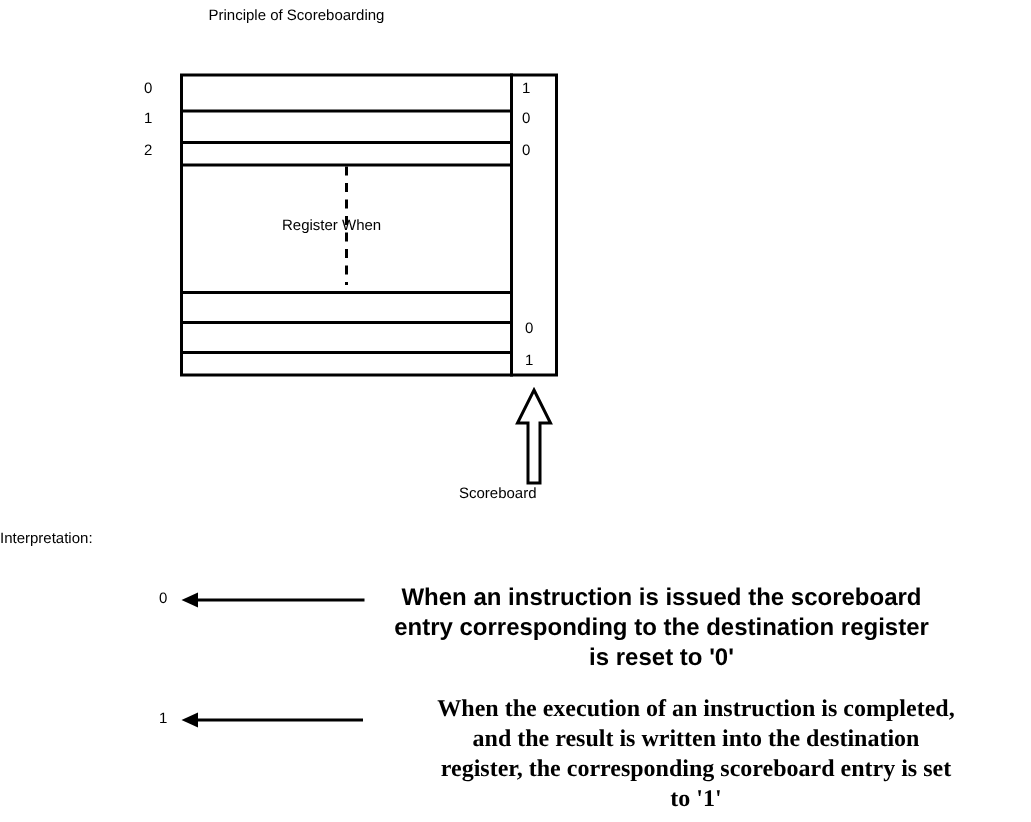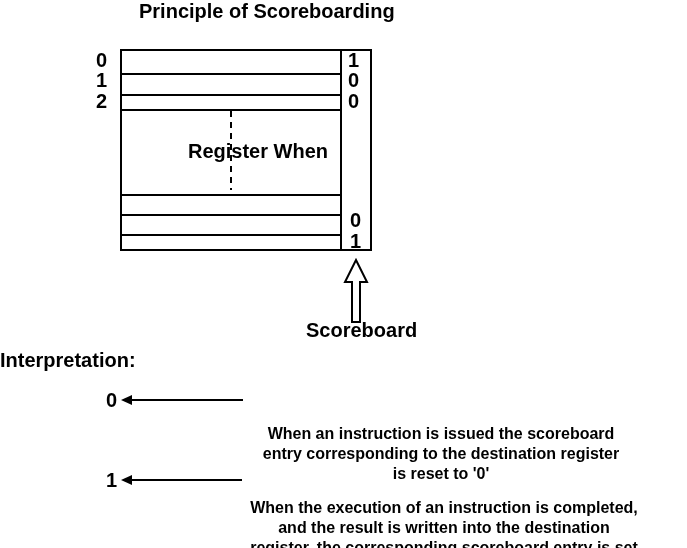--- a/index.html
+++ b/index.html
@@ -1,20 +1,20 @@
 <!DOCTYPE html>
 <html><head>
   <meta charset="utf-8">
   <style>
     html, body { margin: 0; padding: 0; background: #ffffff; }
     body { width: 687px; height: 548px; position: relative; overflow: hidden;
            font-family: "Liberation Sans", sans-serif; color: #000; }
     svg { position: absolute; left: 0; top: 0; }
-    .abs { position: absolute; font-weight: bold; font-size: 20px; line-height: 20px; white-space: nowrap; }
-    .desc { position: absolute; font-weight: bold; font-size: 16px; line-height: 20px; text-align: center; white-space: pre-line; margin-top: 35px; }
+    .abs { position: absolute; font-weight: normal; font-size: 10px; line-height: 20px; white-space: nowrap; }
+    .desc { position: absolute; font-weight: bold; font-size: 16px; line-height: 20px; text-align: center; white-space: pre-line; }
   </style>
 </head>
 <body>
 
 <svg width="687" height="548" viewBox="0 0 687 548">
 
   <rect x="121" y="50" width="220" height="200" fill="#fff" stroke="#000" stroke-width="2"></rect>
 
   <line x1="121" y1="74" x2="341" y2="74" stroke="#000" stroke-width="2"></line>
   <line x1="121" y1="95" x2="341" y2="95" stroke="#000" stroke-width="2"></line>
@@ -52,16 +52,16 @@
 <div class="abs" style="left:306px; top:320px;text-align:center;">Scoreboard</div>
 
 <div class="abs" style="left:0px; top:350px;">Interpretation:</div>
 
 <div class="abs" style="left:106px; top:390px;">0</div>
 <div class="desc" style="left:236px; top:389px; width:410px;">When an instruction is issued the scoreboard
 entry corresponding to the destination register
 is reset to '0'</div>
 
 <div class="abs" style="left:106px; top:470px;">1</div>
-<div class="desc" style="left:220px; top:463px; width:448px;">When the execution of an instruction is completed,
+<div class="desc" style="left:240px; top:463px; width:448px;font-family:Liberation Serif, serif;">When the execution of an instruction is completed,
 and the result is written into the destination
 register, the corresponding scoreboard entry is set
 to '1'</div>
 
 </body></html>

